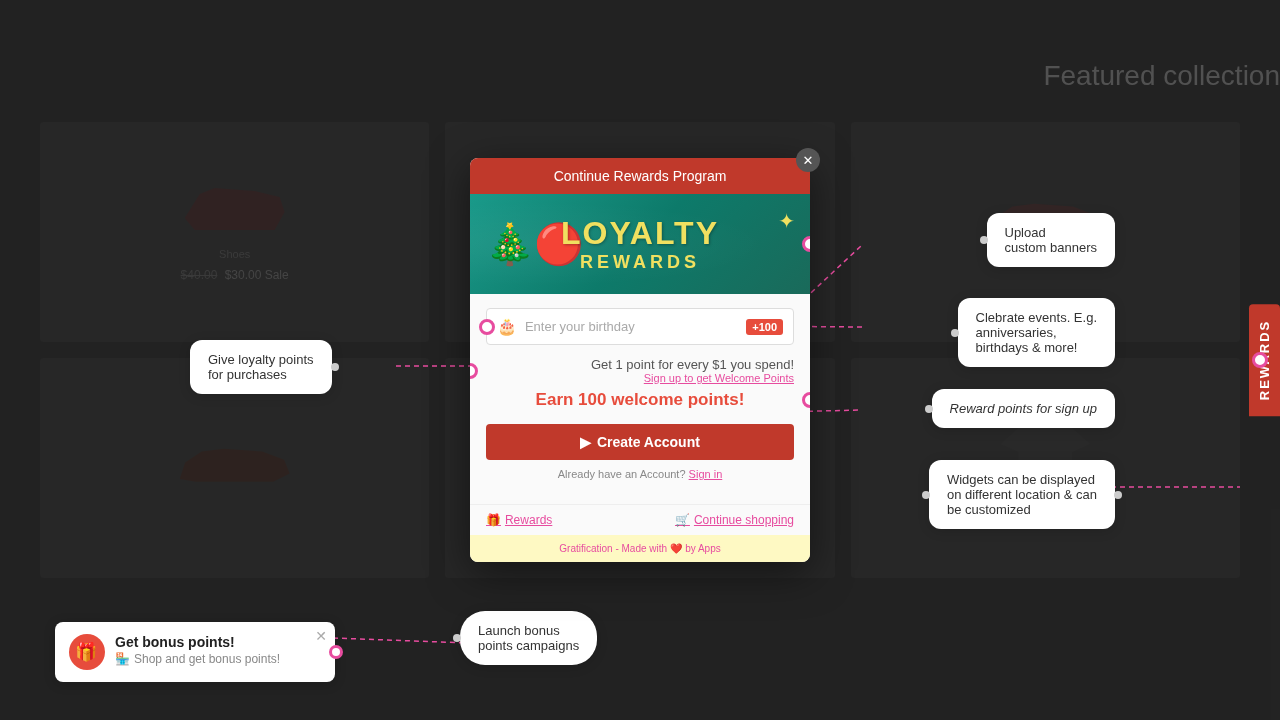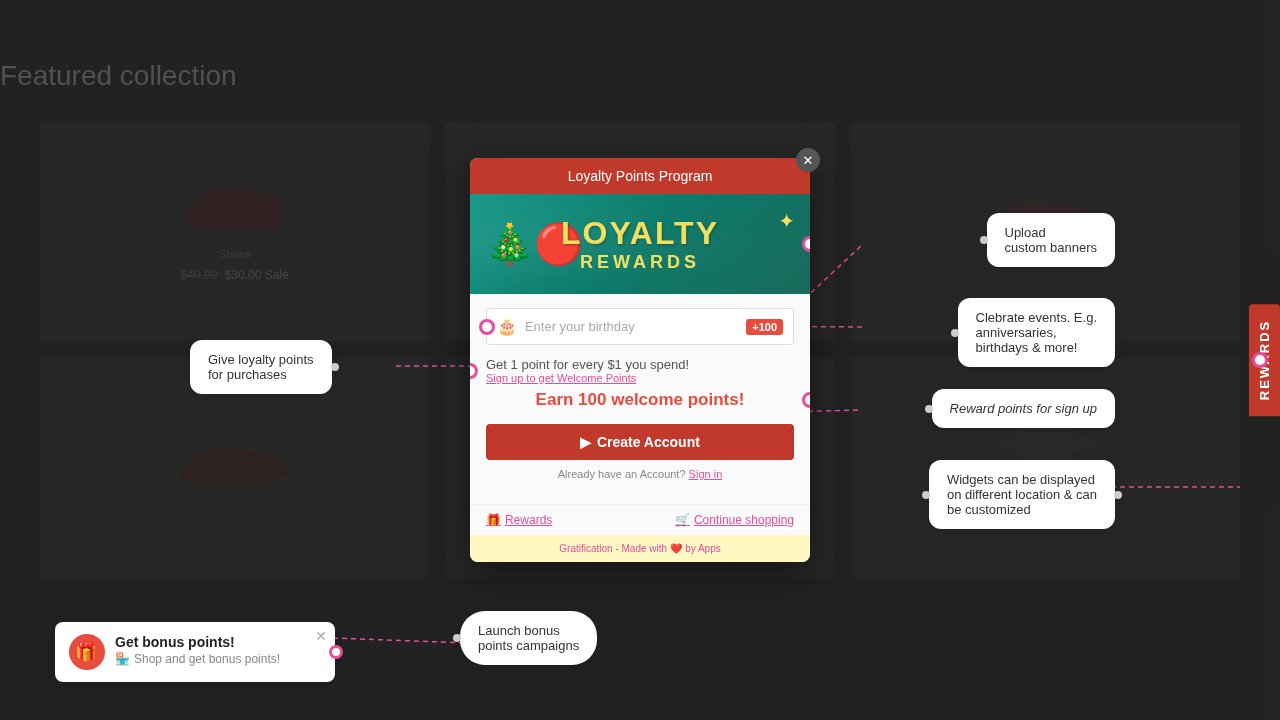--- a/index.html
+++ b/index.html
@@ -11,21 +11,21 @@
       overflow: hidden;
       position: relative;
     }
 
     
     .page-bg {
       position: absolute;
       top: 0; left: 0; right: 0; bottom: 0;
     }
     .page-title {
-      text-align: left;
+      text-align: right;
       color: #888;
       font-size: 28px;
       font-weight: 300;
       margin-top: 60px;
     }
     .product-grid {
       display: grid;
       grid-template-columns: repeat(3, 1fr);
       gap: 16px;
       margin: 30px 40px;
@@ -178,21 +178,21 @@
       transform: translateY(-50%);
       width: 16px;
       height: 16px;
       background: #fff;
       border-radius: 50%;
       border: 3px solid #e74c9f;
       z-index: 11;
     }
 
     .earn-section {
-      text-align: left;
+      text-align: right;
       margin-bottom: 6px;
       position: relative;
     }
     .earn-dot {
       position: absolute;
       left: -24px;
       top: 50%;
       transform: translateY(-50%);
       width: 16px;
       height: 16px;
@@ -491,21 +491,21 @@
 
   <line x1="333" y1="638" x2="468" y2="643" stroke="#e74c9f" stroke-width="1.5" stroke-dasharray="5,4"></line>
 </svg>
 
 <div class="modal-container">
   <div class="modal">
 
     <div class="modal-close">✕</div>
 
     <div class="modal-header">
-      <span>Loyalty Points Program</span>
+      <span>Continue Rewards Program</span>
     </div>
 
     <div class="modal-banner">
       <div class="banner-ornament">🎄🔴</div>
       <div class="banner-text">
         <div class="loyalty">LOYALTY</div>
         <div class="rewards">REWARDS</div>
       </div>
       <div class="banner-star">✦</div>
 

